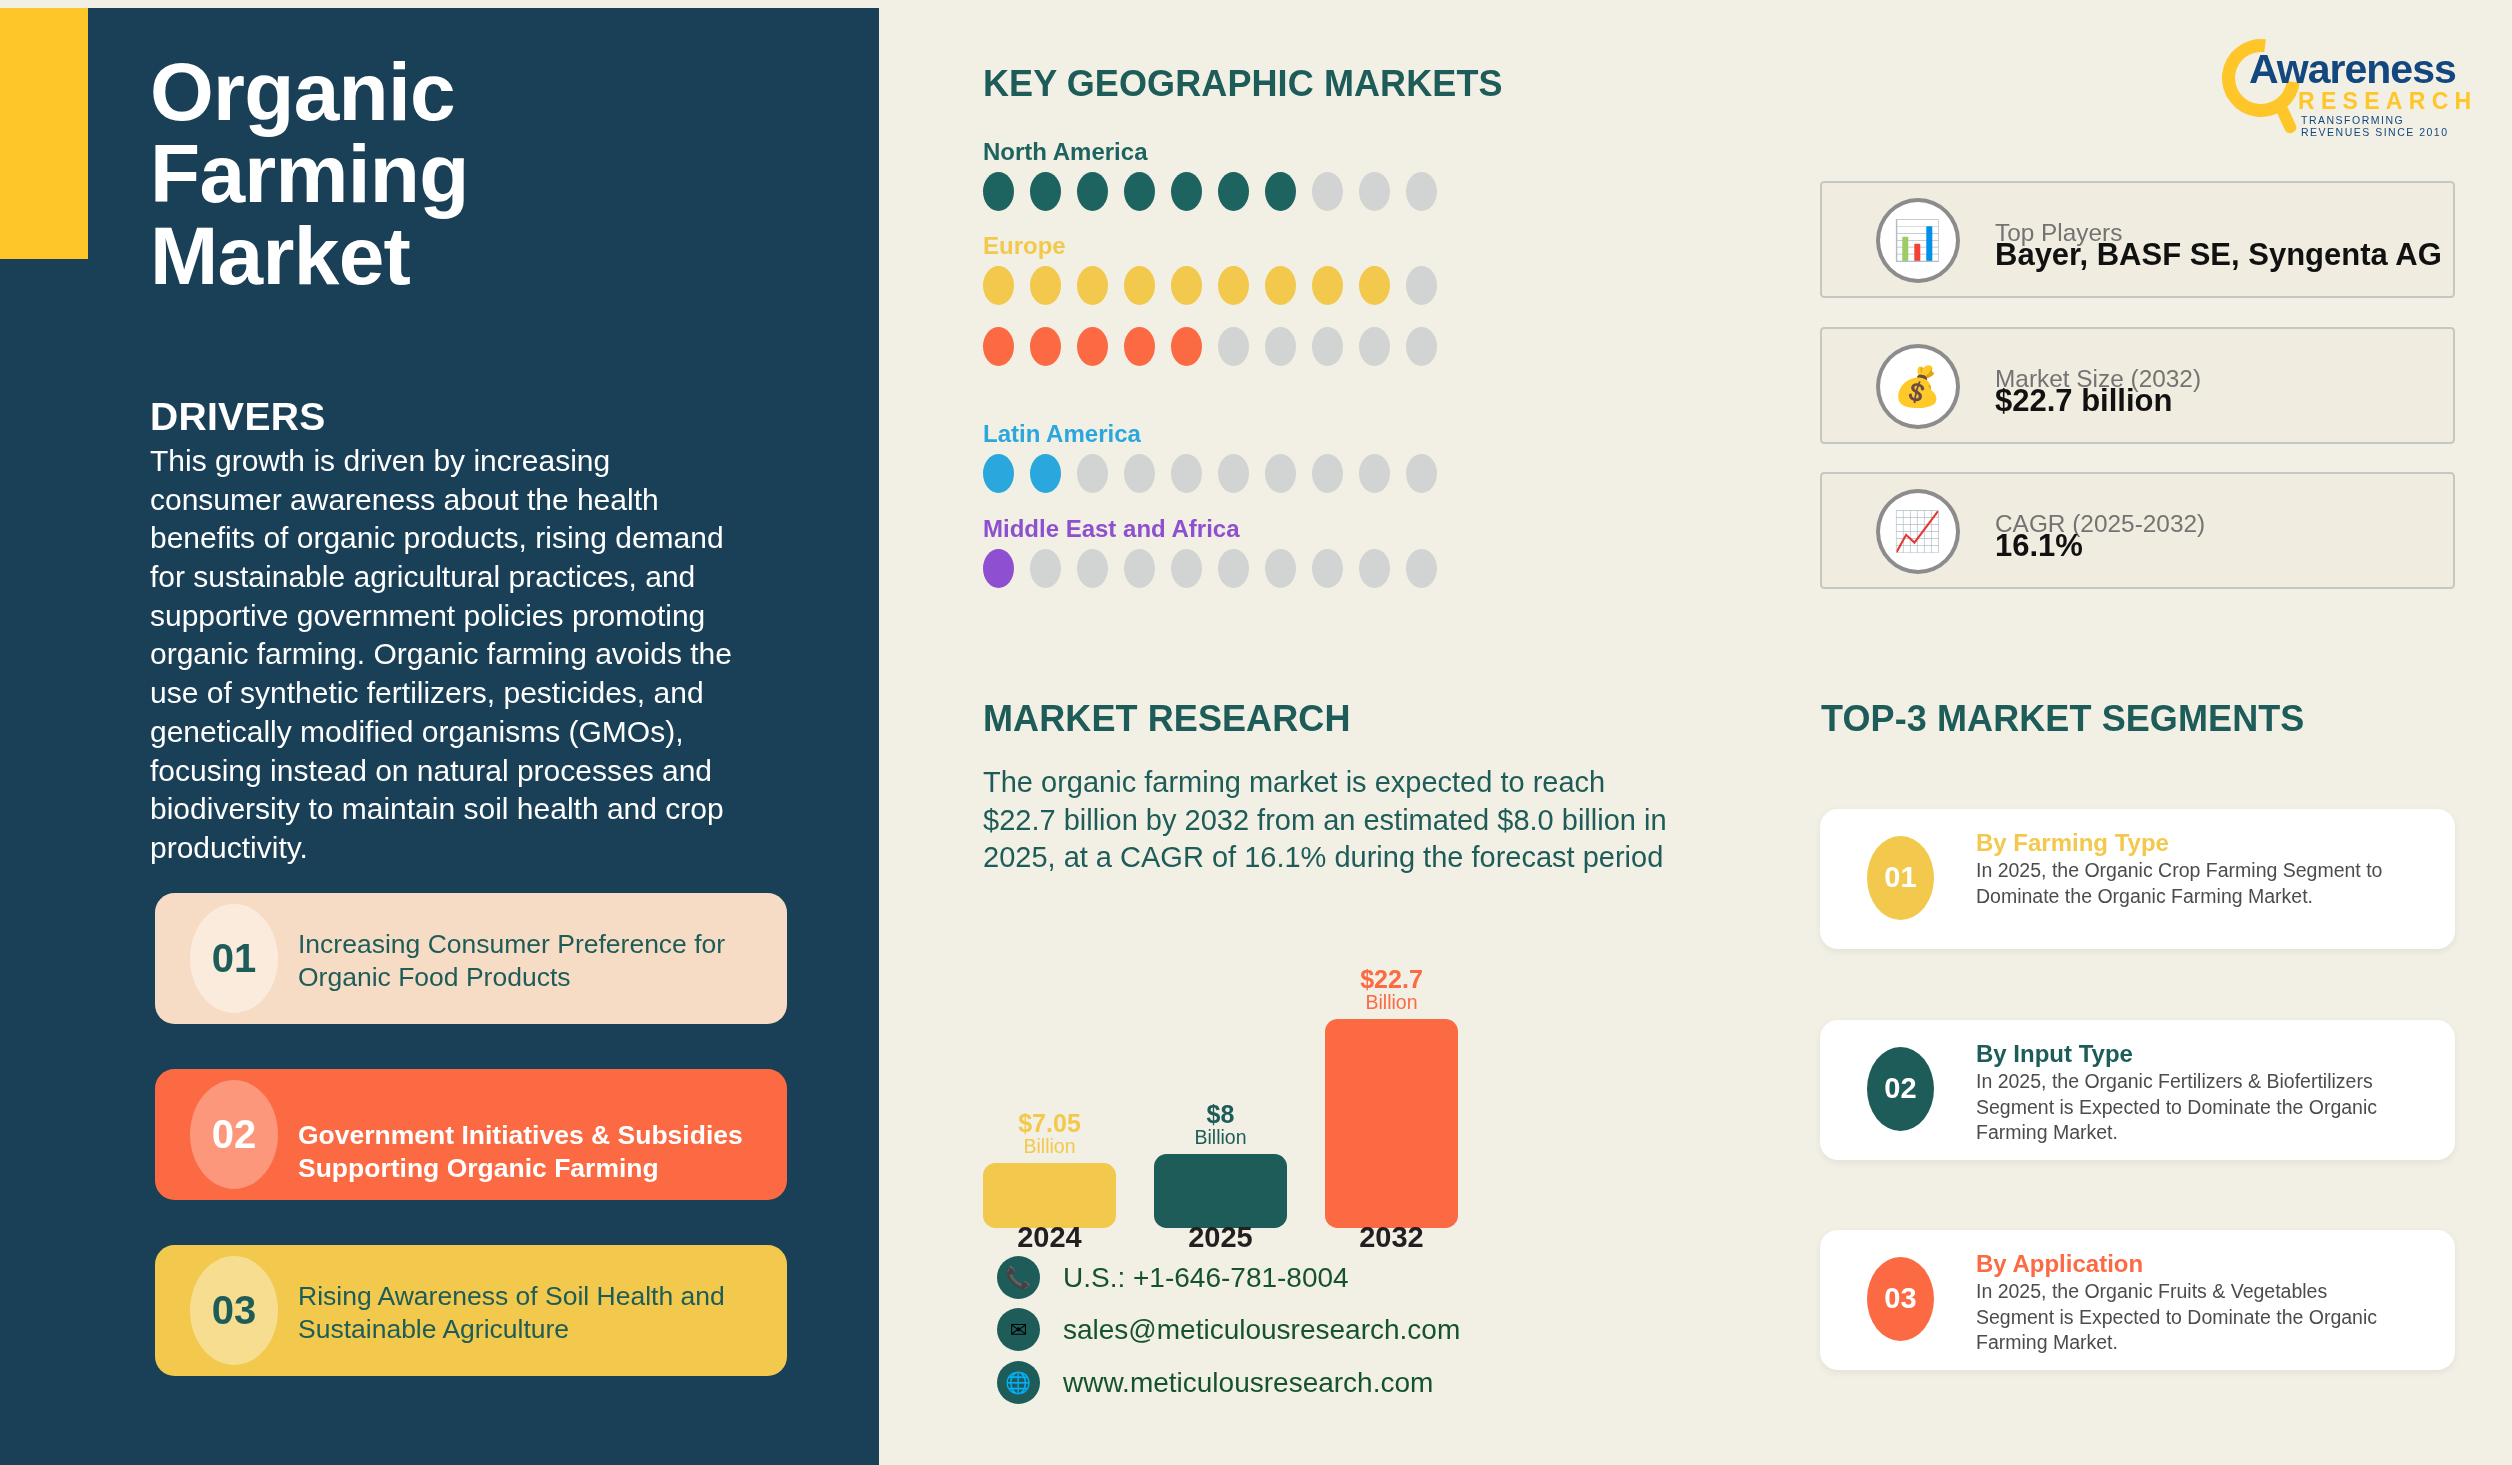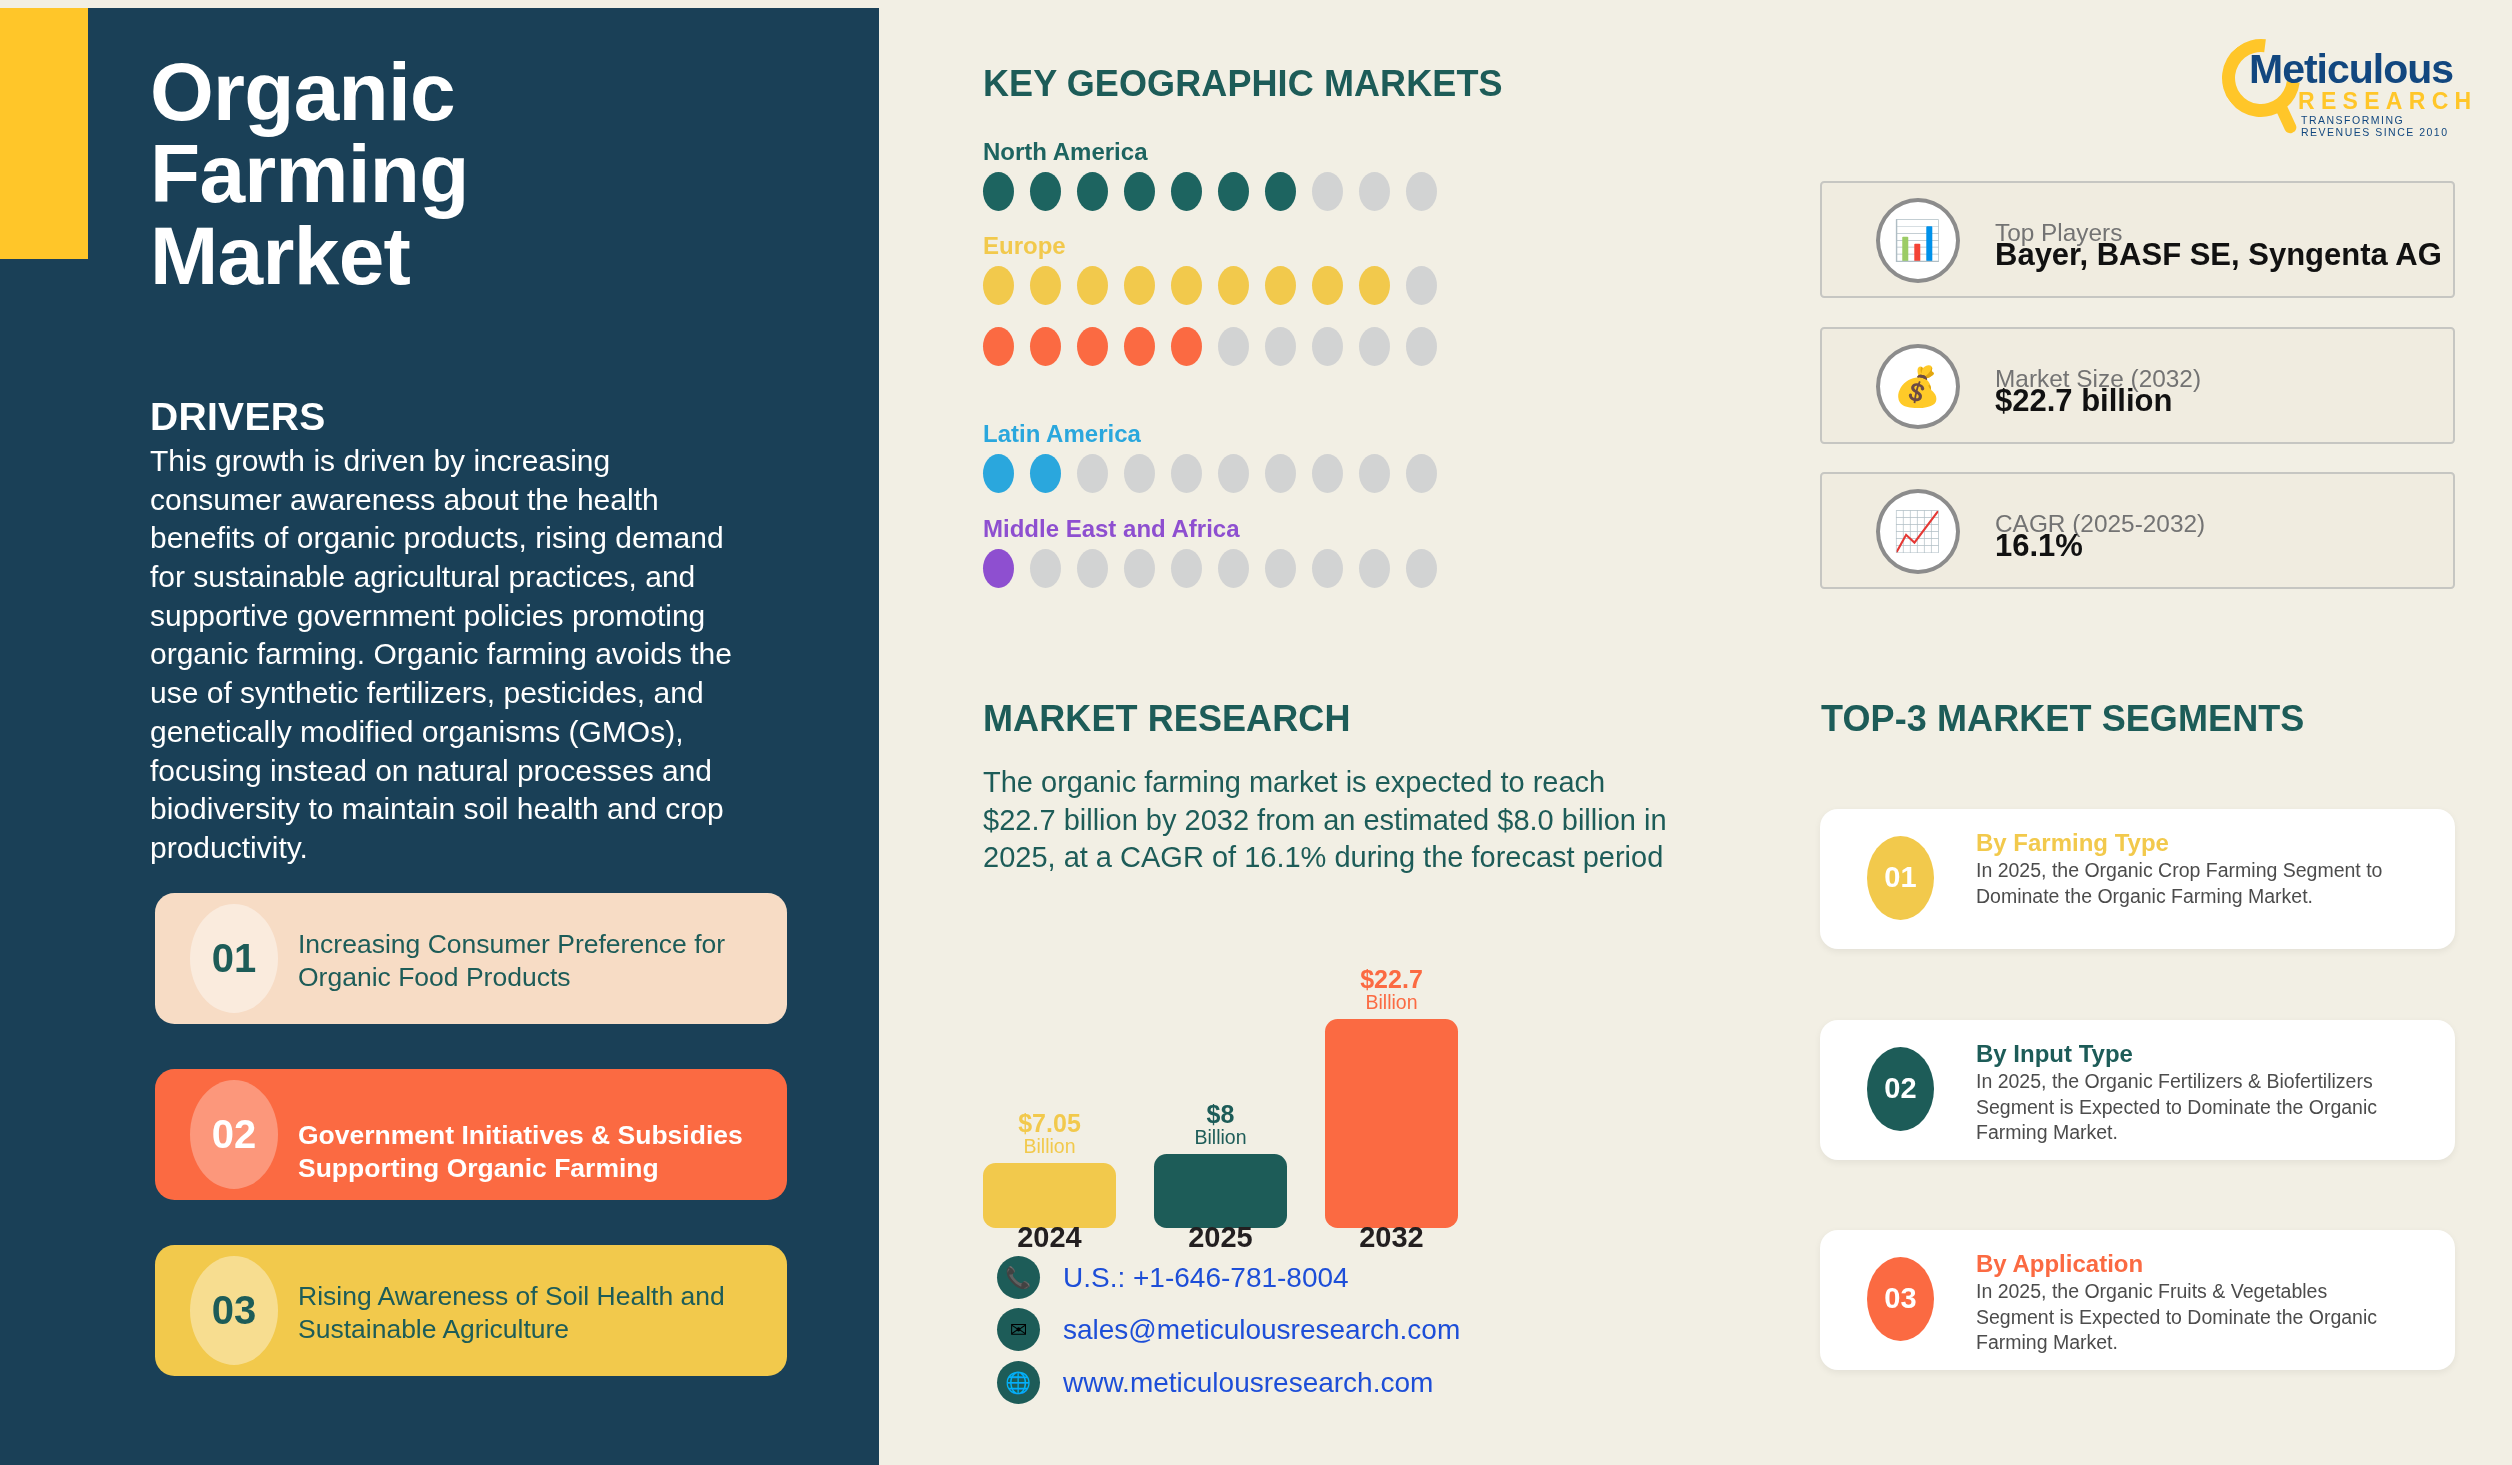--- a/index.html
+++ b/index.html
@@ -123,21 +123,21 @@
     top: 1221px; font-size: 29px; font-weight: bold; color: #231f20;
   }
 
   
   .contact-row { position: absolute; left: 997px; display: flex; align-items: center; }
   .contact-ico {
     width: 43px; height: 43px; border-radius: 50%; background: #1d5c58;
     display: flex; align-items: center; justify-content: center; font-size: 21px;
     margin-right: 23px; flex: none;
   }
-  .contact-txt { font-size: 28px; color: #1d4ed8; }
+  .contact-txt { font-size: 28px; color: #14532d; }
 
   
   .seg-card {
     position: absolute; left: 1820px; width: 635px; height: 140px;
     background: #ffffff; border-radius: 18px; box-shadow: 0 2.1px 7px rgba(0,0,0,.06);
   }
   .seg-badge {
     position: absolute; left: 47px; top: 26.5px; width: 67px; height: 84px;
     border-radius: 50%; display: flex; align-items: center; justify-content: center;
     color: #ffffff; font-size: 29px; font-weight: bold;
@@ -166,21 +166,21 @@
     </div>
     <div class="driver-card c3">
       <div class="driver-badge">03</div>
       <div class="driver-text">Rising Awareness of Soil Health and Sustainable Agriculture</div>
     </div>
   </div>
 
   <div class="logo">
     <div class="logo-mag"></div>
     <div class="logo-handle"></div>
-    <div class="logo-meticulous">Meticulous</div>
+    <div class="logo-meticulous">Awareness</div>
     <div class="logo-research">RESEARCH</div>
     <div class="logo-tag">TRANSFORMING  REVENUES  SINCE  2010</div>
   </div>
 
   <div class="sec-head" id="h-geo">KEY GEOGRAPHIC MARKETS</div>
   <div class="sec-head" id="h-over">MARKET RESEARCH</div>
   <div class="sec-head" id="h-seg">TOP-3 MARKET SEGMENTS</div>
 
   <div id="regions">
       <div class="region" style="top: 138px;">

